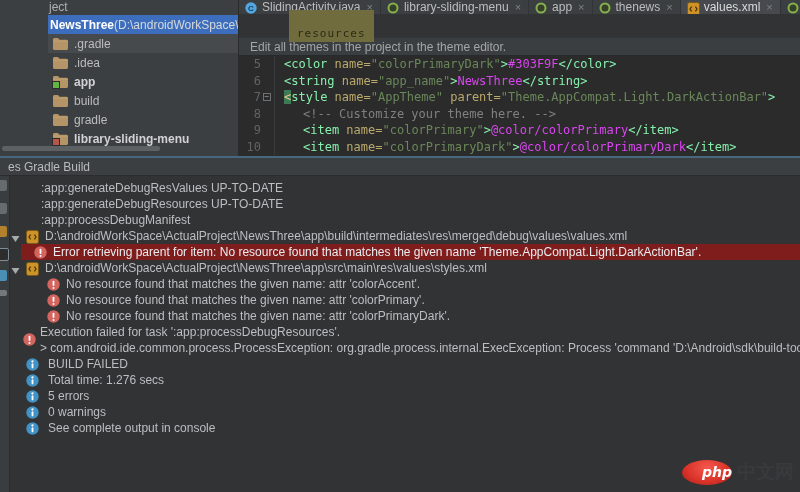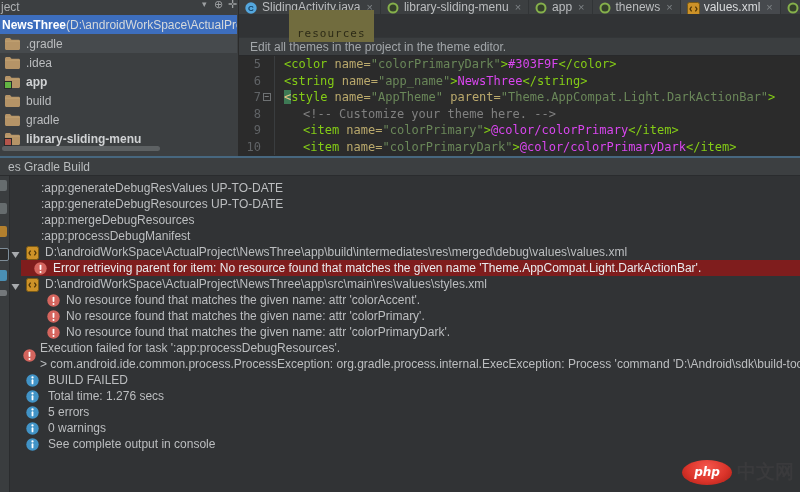--- a/index.html
+++ b/index.html
@@ -1,20 +1,20 @@
 <!DOCTYPE html>
 <html><head>
 <meta charset="utf-8">
 <style>
   html,body{margin:0;padding:0;background:#2B2B2B;}
   #app{position:relative;width:800px;height:492px;overflow:hidden;background:#3C3F41;
        font-family:"Liberation Sans",sans-serif;color:#BBBDBF;-webkit-font-smoothing:antialiased;}
 
   
-  #project-panel{position:absolute;left:0;top:0;width:237px;height:156px;background:#3C3F41;overflow:hidden;}
+  #project-panel{position:absolute;left:0;top:0;width:237px;height:156px;background:#3C3F41;overflow:hidden;padding-left:48px;}
   .pp-header{height:14px;display:flex;align-items:center;font-size:12px;color:#AEB1B3;position:relative;white-space:nowrap;}
   .pp-header .hdr-label{margin-left:1px;}
   .pp-caret{position:absolute;left:202px;top:-1px;font-size:9px;color:#9DA0A2;}
   .pp-tool{position:absolute;top:-2px;font-size:11px;color:#9DA0A2;}
   .tree{margin-top:1px;}
   .tree-row{height:19px;display:flex;align-items:center;font-size:12px;white-space:nowrap;padding-left:5px;cursor:default;}
   .tree-row .ico{flex:none;width:15px;height:12px;margin-right:6px;position:relative;}
   .tree-row.selected{background:#3D6EBE;color:#FFFFFF;padding-left:2px;}
   .tree-row.hl{background:#464A4D;}
   .tree-row .lbl{overflow:hidden;}
@@ -39,21 +39,21 @@
   .notif{height:17px;background:#3B3E40;border-top:1px solid #333638;border-bottom:1px solid #28292B;
          display:flex;align-items:center;padding-left:11px;font-size:12px;color:#A2A6A9;}
   .code{height:100px;overflow:hidden;background:#2B2B2B;font-family:"DejaVu Sans Mono",monospace;font-size:12px;}
   .code-line{display:flex;height:16.5px;line-height:16.5px;white-space:pre;}
   .gutter{flex:none;width:22px;text-align:right;color:#606366;}
   .foldcol{flex:none;width:13px;position:relative;border-right:1px solid #3A3D3F;margin-right:0;}
   .fold-box{position:absolute;left:2px;top:4px;width:8px;height:8px;box-sizing:border-box;border:1px solid #6E7173;
             color:#9A9DA0;font-size:8px;line-height:6px;text-align:center;background:#2B2B2B;}
   .code-text{padding-left:9px;}
   .code-line.ind2 .code-text{padding-left:28px;}
-  .seg.tag{color:#84cc16;}
+  .seg.tag{color:#86efac;}
   .seg.attr{color:#BAA96C;}
   .seg.str{color:#6A8759;}
   .seg.plain{color:#d946ef;}
   .seg.comment{color:#808080;}
   .seg.taghl{color:#EDC988;background:#3E7A55;}
 
   
   #console{position:absolute;left:0;top:156px;width:800px;height:336px;background:#313335;border-top:2px solid #47677F;}
   .console-header{height:17px;background:#3C3F41;border-bottom:1px solid #2A2C2E;display:flex;align-items:center;
                   font-size:12px;color:#B9BCBE;padding-left:8px;}
@@ -69,21 +69,21 @@
   .crow.info .cico{margin-right:9px;}
   .crow.selected{background:#7f1d1d;color:#E9EBEE;margin-left:11px;padding-left:13px;}
   .exec-block{display:flex;}
   .exec-block .cico{flex:none;width:13px;height:13px;margin:9px 4px 0 13px;}
   .exec-lines .crow{padding-left:0;}
 
   
   .wm{position:absolute;right:6px;bottom:7px;display:flex;align-items:center;}
   .wm-ellipse{width:50px;height:25px;border-radius:50%;
       background:radial-gradient(ellipse at 50% 30%, #F4574D 0%, #DC352B 55%, #A81C14 100%);
-      color:#FFF;font-weight:bold;font-style:italic;font-size:12px;display:flex;align-items:center;justify-content:center;
+      color:#FFF;font-weight:bold;font-style:italic;font-size:14px;display:flex;align-items:center;justify-content:flex-end;
       font-family:"DejaVu Sans",sans-serif;}
   .wm-text{margin-left:5px;font-size:19px;font-weight:bold;color:#3A3A3C;font-family:"DejaVu Sans",sans-serif;}
 </style>
 </head>
 <body>
 
 <div id="app">
 
   <div id="project-panel">
     <div class="pp-header">
@@ -216,23 +216,20 @@
       <div class="strip-ico" style="top:72px;background:#2B2B2B;border:1px solid #8A9BA8;"></div>
       <div class="strip-ico" style="top:94px;background:#4D9DC9;"></div>
       <div class="strip-ico" style="top:114px;height:6px;background:#7F8386;"></div>
     </div>
     <div class="console-rows">
         <div class="crow plain">
           <span>:app:generateDebugResValues UP-TO-DATE</span>
         </div>
         <div class="crow plain">
           <span>:app:generateDebugResources UP-TO-DATE</span>
-        </div>
-        <div class="crow plain">
-          <span>:app:mergeDebugResources</span>
         </div>
         <div class="crow plain">
           <span>:app:processDebugManifest</span>
         </div>
         <div class="crow file">
           <span class="tri"><svg width="9" height="8" viewBox="0 0 9 8">
               <path d="M.5 1h8L4.5 7Z" fill="#A8ABAE"></path>
             </svg></span>
           <span class="cico">
             <svg width="13" height="14" viewBox="0 0 13 14">

